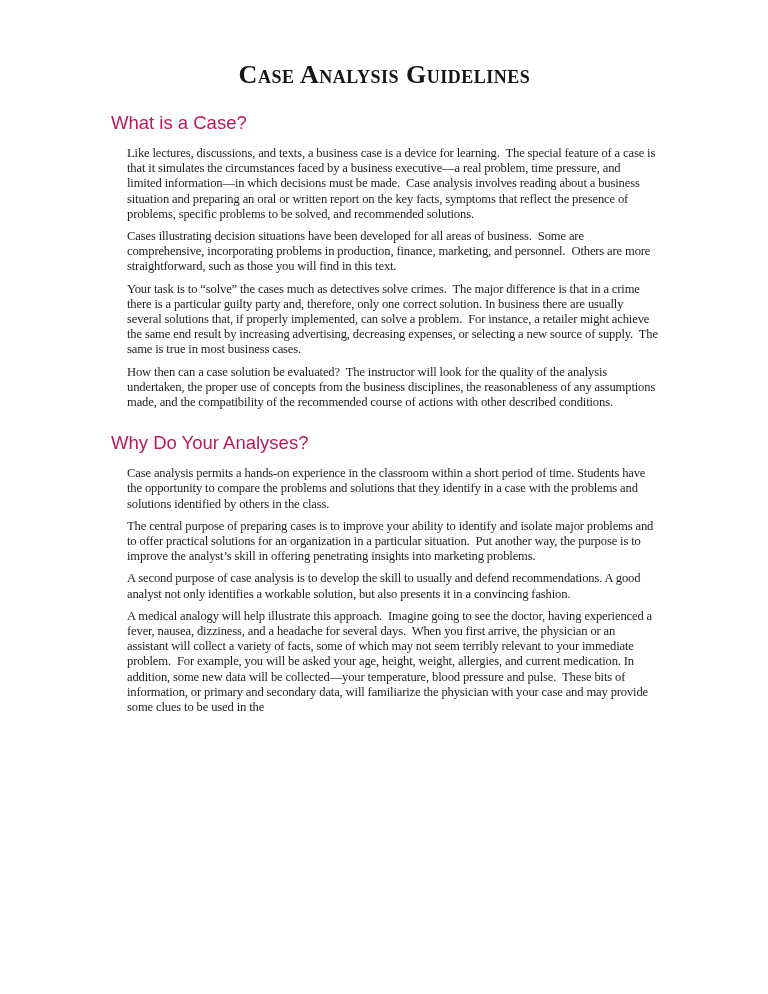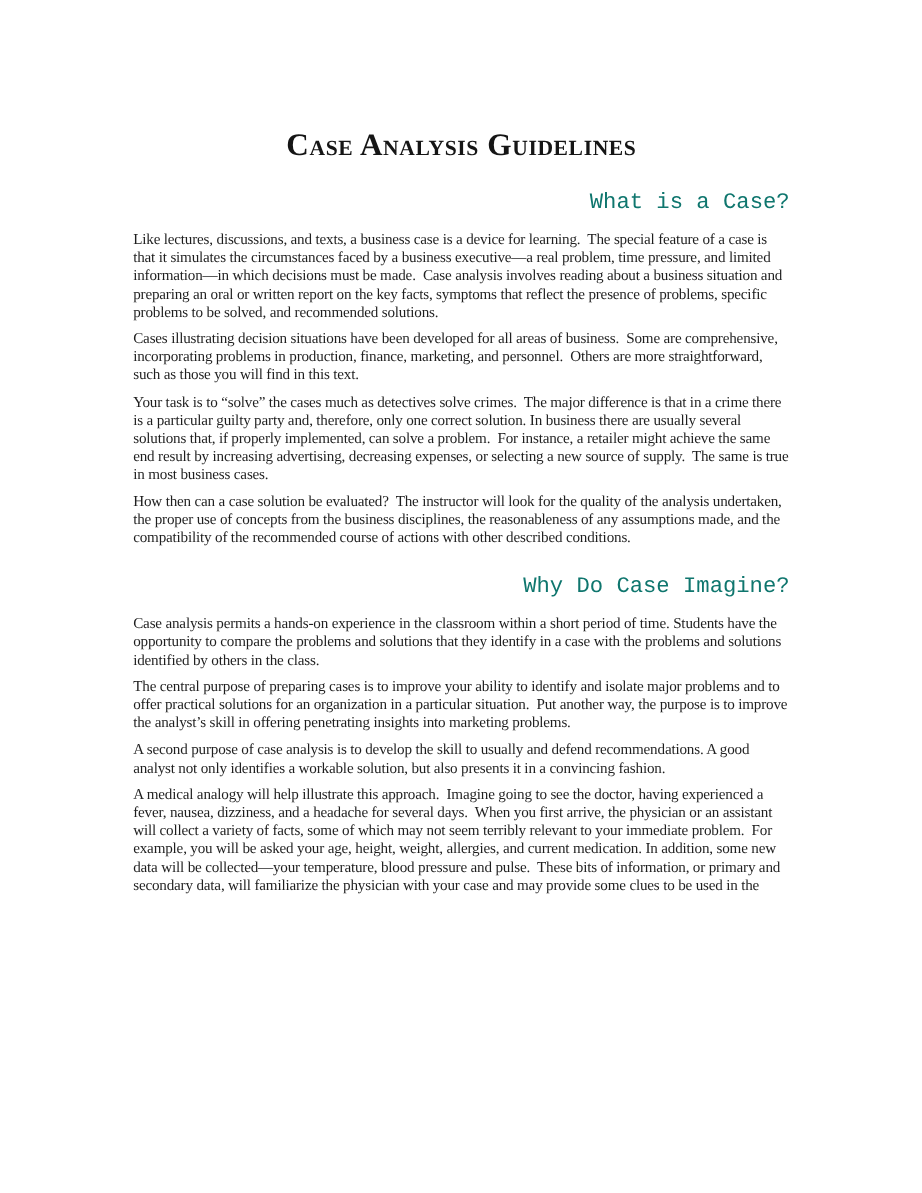--- a/index.html
+++ b/index.html
@@ -7,71 +7,70 @@
     padding: 0;
     background: #ffffff;
   }
   .sheet {
     position: relative;
     width: 768px;
     height: 994px;
     background: #ffffff;
     overflow: hidden;
     box-sizing: border-box;
-    padding: 106px 110px 0 111px;
+    padding: 60px 110px 0 111px;
     color: #1e1e1e;
   }
   .doc-title {
     font-family: "Liberation Serif", "DejaVu Serif", serif;
     font-variant: small-caps;
     font-weight: bold;
     font-size: 26px;
     line-height: 30px;
     letter-spacing: 0.5px;
     text-align: center;
     color: #151515;
     margin: 0 0 22px 0;
   }
   .section-heading {
-    font-family: Liberation Mono, monospace;
+    font-family: Liberation Sans, sans-serif;
     font-weight: 400;
     font-size: 18.5px;
     line-height: 22px;
-    color: #0f766e;
+    color: #be185d;
     margin: 22px 0 12px 0;
-    text-align: right;
   }
   .body-paragraph {
     font-family: "Liberation Serif", "DejaVu Serif", serif;
     font-size: 12.6px;
     line-height: 15.2px;
     letter-spacing: -0.15px;
     color: #1e1e1e;
-    margin: 0 0 7px 0;
+    margin: 0 0 7px 16px;
     white-space: pre-wrap;
     text-align: left;
   }
 </style>
 </head>
 <body>
 
 <div class="sheet">
 
   <h1 class="doc-title">Case Analysis Guidelines</h1>
 
   <section>
     <h2 class="section-heading">What is a Case?</h2>
     <p class="body-paragraph">Like lectures, discussions, and texts, a business case is a device for learning.  The special feature of a case is that it simulates the circumstances faced by a business executive—a real problem, time pressure, and limited information—in which decisions must be made.  Case analysis involves reading about a business situation and preparing an oral or written report on the key facts, symptoms that reflect the presence of problems, specific problems to be solved, and recommended solutions.</p>
     <p class="body-paragraph">Cases illustrating decision situations have been developed for all areas of business.  Some are comprehensive, incorporating problems in production, finance, marketing, and personnel.  Others are more straightforward, such as those you will find in this text.</p>
     <p class="body-paragraph">Your task is to “solve” the cases much as detectives solve crimes.  The major difference is that in a crime there is a particular guilty party and, therefore, only one correct solution. In business there are usually several solutions that, if properly implemented, can solve a problem.  For instance, a retailer might achieve the same end result by increasing advertising, decreasing expenses, or selecting a new source of supply.  The same is true in most business cases.</p>
     <p class="body-paragraph">How then can a case solution be evaluated?  The instructor will look for the quality of the analysis undertaken, the proper use of concepts from the business disciplines, the reasonableness of any assumptions made, and the compatibility of the recommended course of actions with other described conditions.</p>
   </section>
 
   <section>
-    <h2 class="section-heading">Why Do Case Imagine?</h2>
+    <h2 class="section-heading">Why Do Your Analyses?</h2>
     <p class="body-paragraph">Case analysis permits a hands-on experience in the classroom within a short period of time. Students have the opportunity to compare the problems and solutions that they identify in a case with the problems and solutions identified by others in the class.</p>
     <p class="body-paragraph">The central purpose of preparing cases is to improve your ability to identify and isolate major problems and to offer practical solutions for an organization in a particular situation.  Put another way, the purpose is to improve the analyst’s skill in offering penetrating insights into marketing problems.</p>
     <p class="body-paragraph">A second purpose of case analysis is to develop the skill to usually and defend recommendations. A good analyst not only identifies a workable solution, but also presents it in a convincing fashion.</p>
   </section>
 
   <section>
     <p class="body-paragraph">A medical analogy will help illustrate this approach.  Imagine going to see the doctor, having experienced a fever, nausea, dizziness, and a headache for several days.  When you first arrive, the physician or an assistant will collect a variety of facts, some of which may not seem terribly relevant to your immediate problem.  For example, you will be asked your age, height, weight, allergies, and current medication. In addition, some new data will be collected—your temperature, blood pressure and pulse.  These bits of information, or primary and secondary data, will familiarize the physician with your case and may provide some clues to be used in the</p>
   </section>
 
 </div>

